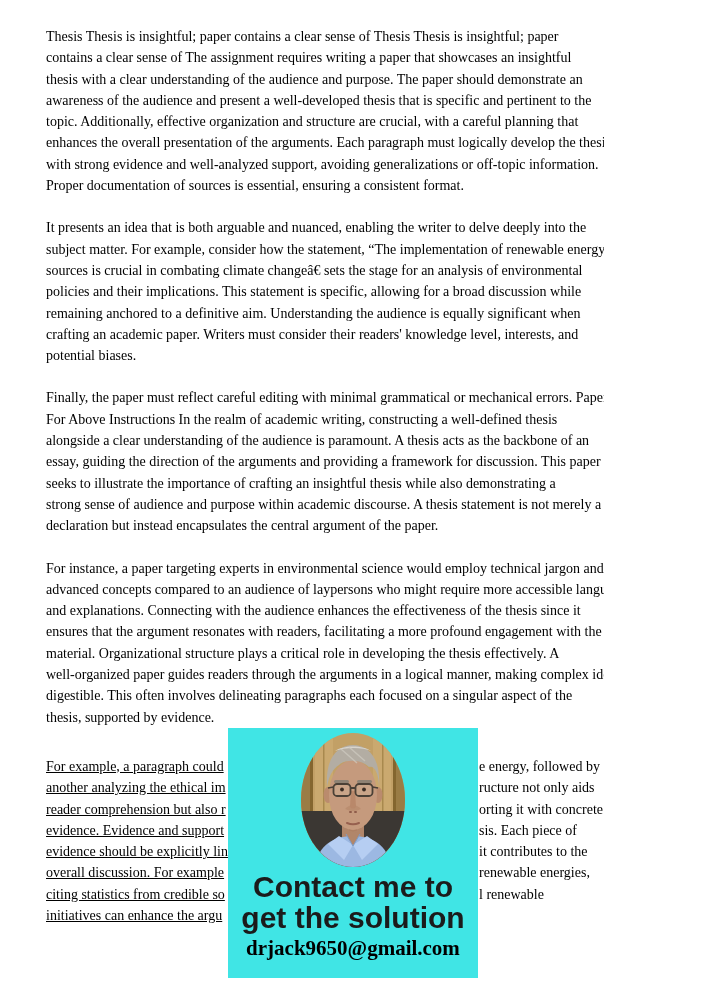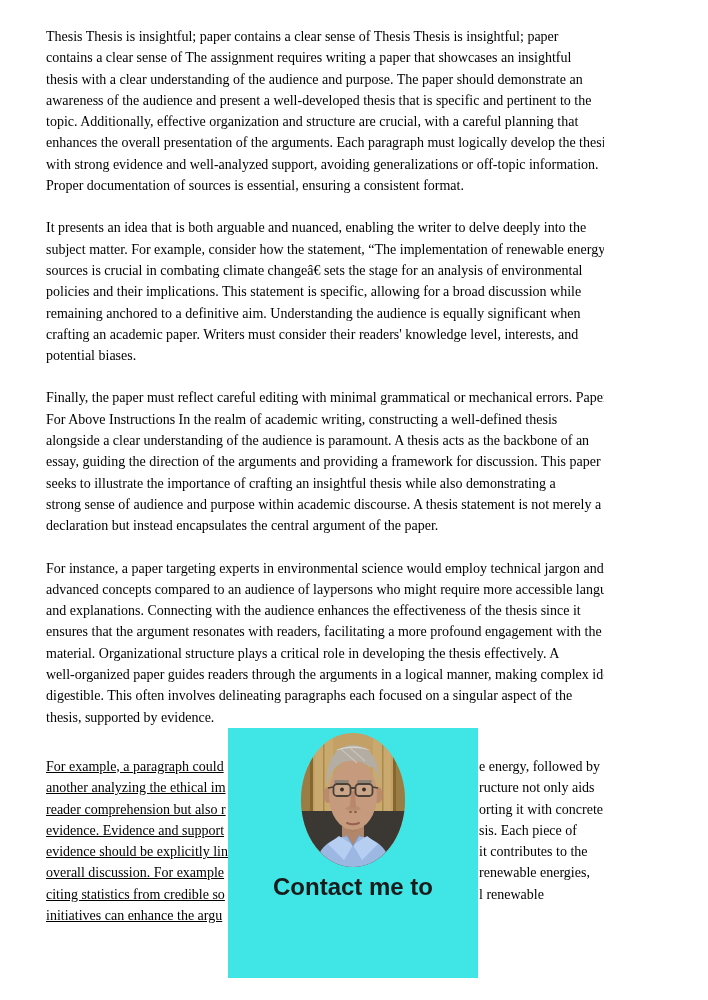--- a/index.html
+++ b/index.html
@@ -47,21 +47,21 @@
     text-align: center;
   }
   .portrait-wrap {
     width: 104px;
     height: 134px;
     margin: 5px auto 0 auto;
   }
   .caption {
     font-family: "Liberation Sans", "DejaVu Sans", sans-serif;
     font-weight: 700;
-    font-size: 24px;
+    font-size: 30px;
     line-height: 31px;
     color: #1b1b1b;
     margin: 0;
   }
   .caption-first { margin-top: 4px; }
   .email {
     font-family: "Liberation Serif", "DejaVu Serif", serif;
     font-weight: 700;
     font-size: 21px;
     line-height: 30px;
@@ -150,15 +150,17 @@
           <line x1="32.5" y1="54" x2="27" y2="55" stroke="#4a4036" stroke-width="1.6"></line>
           <line x1="71.5" y1="54" x2="77" y2="55" stroke="#4a4036" stroke-width="1.6"></line>
           <circle cx="41" cy="56.5" r="1.9" fill="#3a2d24"></circle>
           <circle cx="63" cy="56.5" r="1.9" fill="#3a2d24"></circle>
           <ellipse cx="49.5" cy="79" rx="1.6" ry="1" fill="#8c5a47"></ellipse>
           <ellipse cx="54.5" cy="79" rx="1.6" ry="1" fill="#8c5a47"></ellipse>
         </g>
       </svg>
     </div>
     <div class="caption caption-first">Contact me to</div>
+    <div class="caption">get the solution</div>
+    <div class="email">drjack9650@gmail.com</div>
   </div>
 
 </div>
 
 </body></html>

